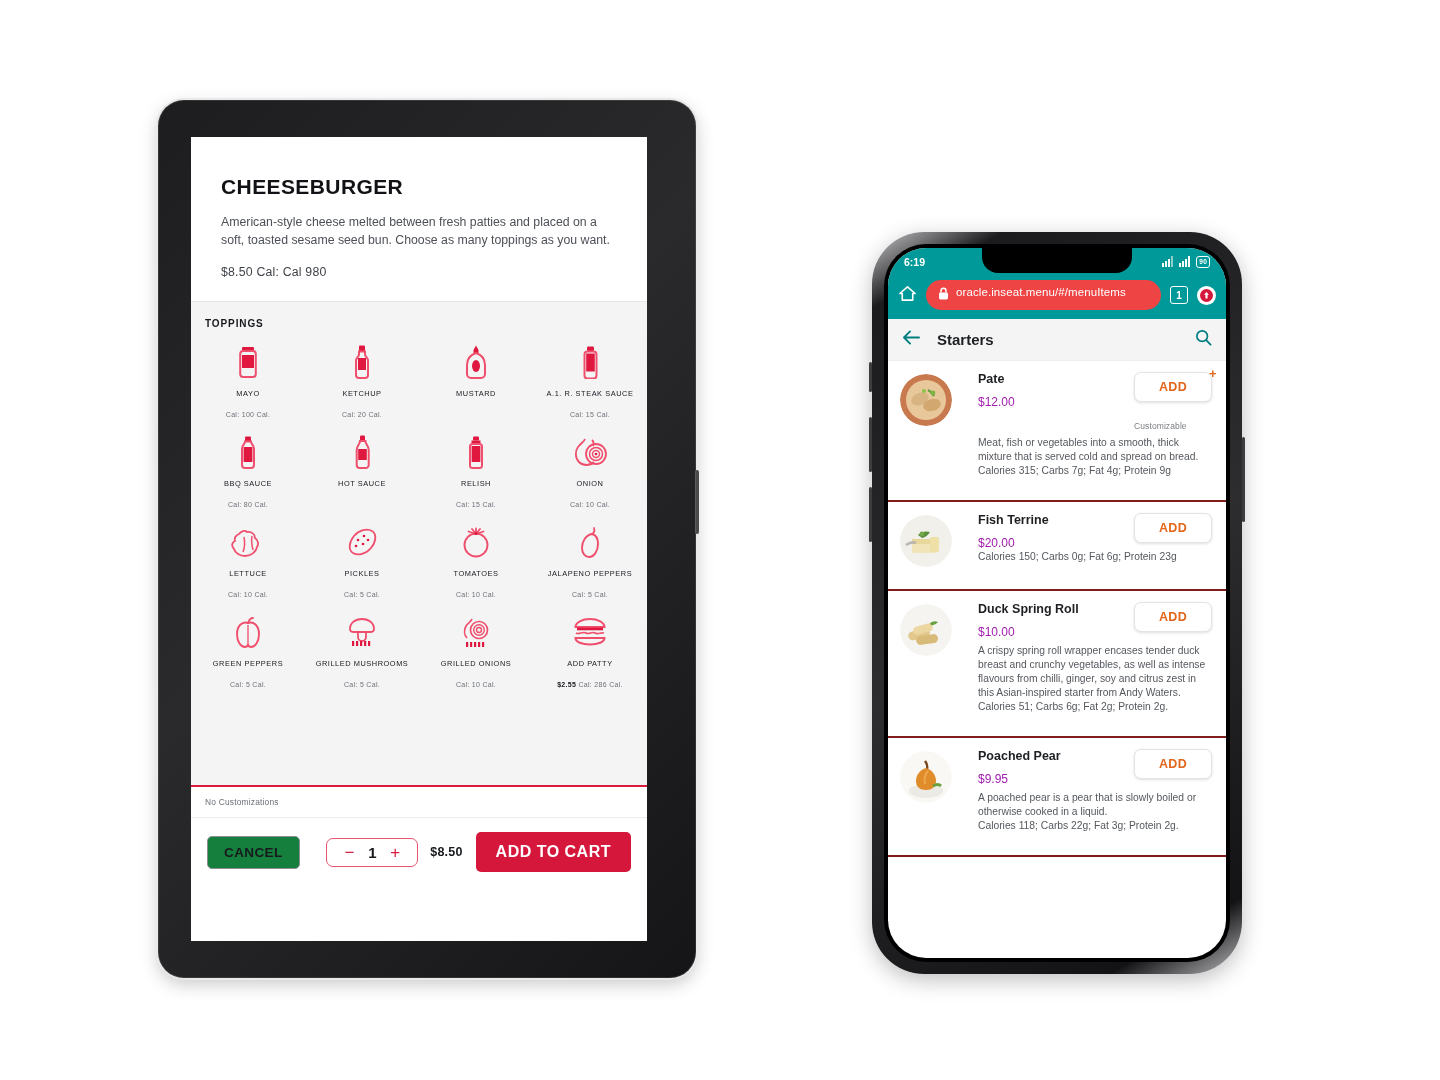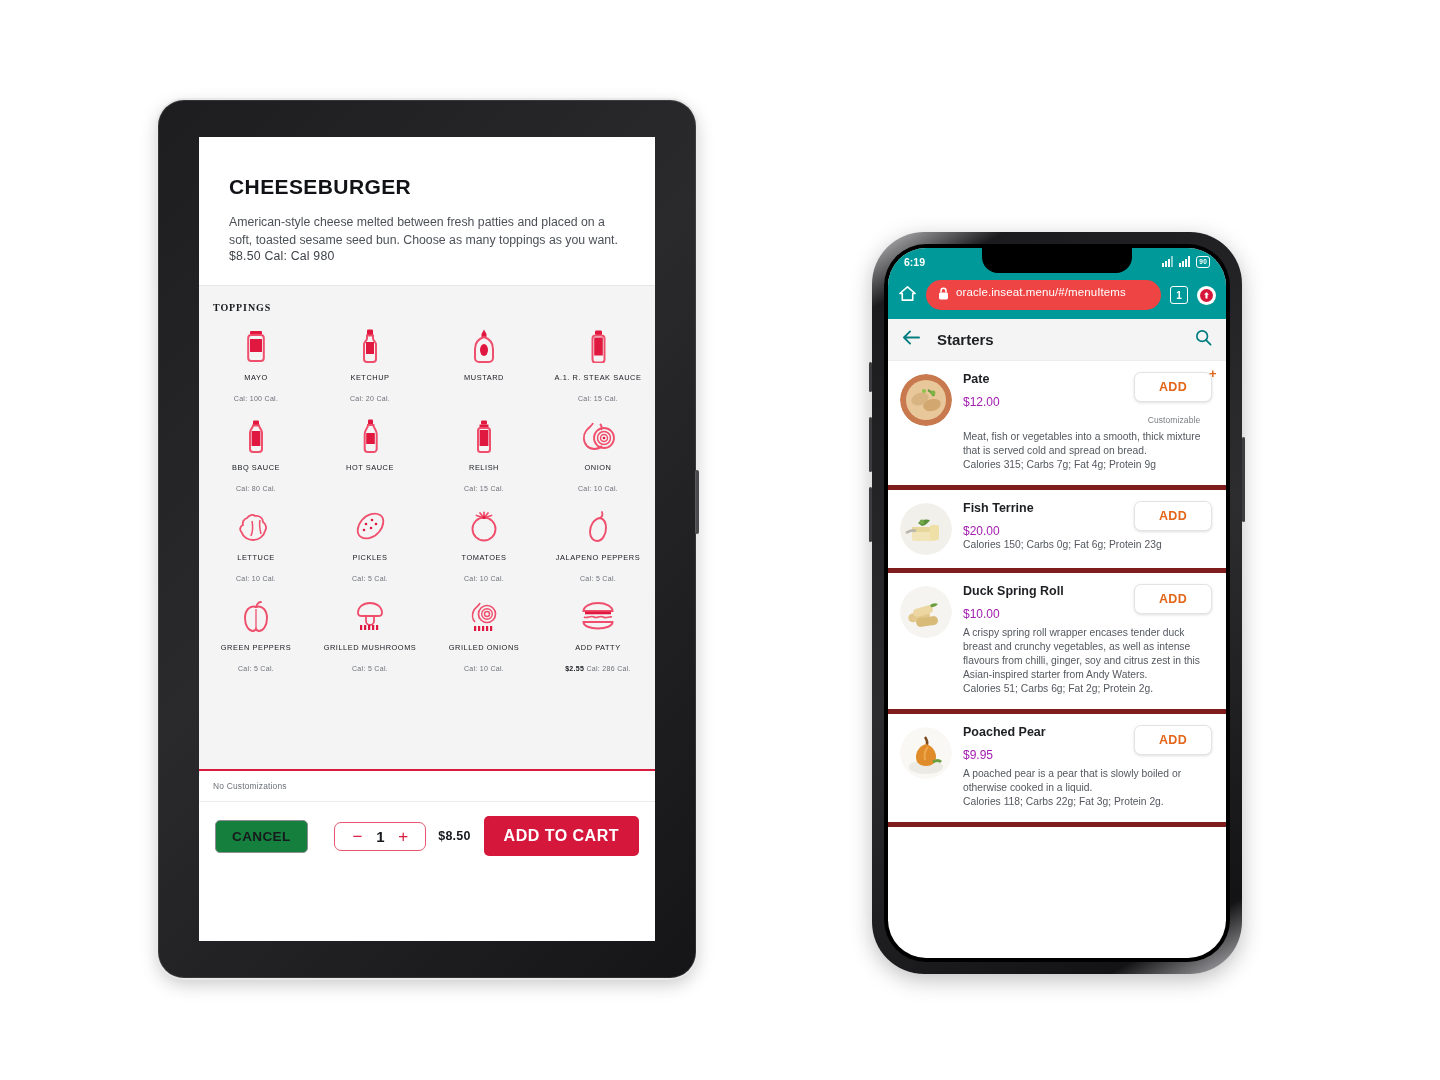--- a/index.html
+++ b/index.html
@@ -22,46 +22,46 @@
   .tablet::after{
     content:""; position:absolute; inset:0; border-radius:26px;
     box-shadow: inset 0 0 0 1px rgba(255,255,255,.10);
     pointer-events:none;
   }
   .tablet-side-btn{
     position:absolute; right:-3px; top:370px; width:4px; height:64px;
     background:#4a4a4c; border-radius:2px;
   }
   .tablet-screen {
-    position: absolute; left: 41px; top: 37px;
+    position: absolute; left: 33px; top: 37px;
     width: 456px; height: 804px;
     background: #ffffff; overflow: hidden;
   }
 
   
   .item-head { padding: 38px 30px 22px 30px; background:#fff; }
   .item-title {
     font-size: 21px; font-weight: 700; letter-spacing: .4px;
     color: #111215; margin-bottom: 14px;
   }
   .item-desc {
     font-size: 12.3px; line-height: 1.48; color: #4d5157;
-    max-width: 400px; margin-bottom: 0;
+    max-width: 400px; margin-bottom: 16px;
   }
   .item-price-cal { font-size: 12.3px; color: #3f4349; letter-spacing: .2px; }
 
   
   .toppings-sec {
     background: #f4f4f5; padding: 16px 0 8px 0;
     border-top: 1px solid #e6e6e7;
     height: 484px;
   }
   .toppings-label {
     font-size: 10px; font-weight: 700; letter-spacing: .9px;
-    color:#16181c; padding-left: 14px; margin-bottom: 6px; font-family: Liberation Serif, serif;
+    color:#16181c; padding-left: 14px; margin-bottom: 6px;
   }
   .topping-grid {
     display: grid; grid-template-columns: repeat(4,1fr);
     row-gap: 2px;
   }
   .topping {
     display:flex; flex-direction:column; align-items:center;
     padding: 9px 2px 3px 2px; cursor: pointer;
   }
   .topping .ic { height: 36px; display:flex; align-items:center; justify-content:center; }
@@ -176,22 +176,22 @@
   }
 
   .app-head{
     background:#f4f4f4; height:42px; display:flex; align-items:center;
     padding: 0 14px; gap: 16px; border-bottom:1px solid #ededed;
   }
   .app-title{ font-size:15px; font-weight:700; color:#1d1f22; flex:1; }
 
   .menu-list{ background:#fff; height: 560px; overflow:hidden; }
   .mi{
-    display:flex; padding: 11px 12px 13px 12px; gap: 11px;
-    border-bottom:5px solid #7f1d1d;
+    display:flex; padding: 11px 12px 22px 12px; gap: 26px;
+    border-bottom:2px solid #7f1d1d;
   }
   .mi-thumb{
     width:52px; height:52px; border-radius:50%; flex:0 0 auto;
     overflow:hidden; margin-top:2px;
   }
   .mi-body{ flex:1; min-width:0; }
   .mi-toprow{ display:flex; align-items:flex-start; }
   .mi-namecol{ flex:1; min-width:0; }
   .mi-name{ font-size:12.5px; font-weight:700; color:#1d1f22; }
   .mi-price{ font-size:12px; color:#a21caf; margin-top:9px; }
@@ -203,22 +203,22 @@
     color:#e2661a; font-size:12.5px; font-weight:700;
     display:flex; align-items:center; justify-content:center;
     cursor:pointer; letter-spacing:.3px;
     font-family:"Liberation Sans", sans-serif;
   }
   .plus-sup{
     position:absolute; right:-6px; top:-7px;
     color:#e2661a; font-size:13px; font-weight:700;
   }
   .cust-note{
-    font-size:8.5px; color:#7a7d82; text-align:center;
-    margin-top:13px; letter-spacing:.1px;
+    font-size:8.5px; color:#7a7d82; text-align:left;
+    margin-top:19px; letter-spacing:.1px;
   }
   .mi-desc{ font-size:10.3px; line-height:1.36; color:#54585e; margin-top:5px; }
   .mi-nutr{ font-size:10.3px; line-height:1.36; color:#54585e; }
 </style>
 </head>
 <body>
 
 <div class="stage">
 
   <div class="tablet">

